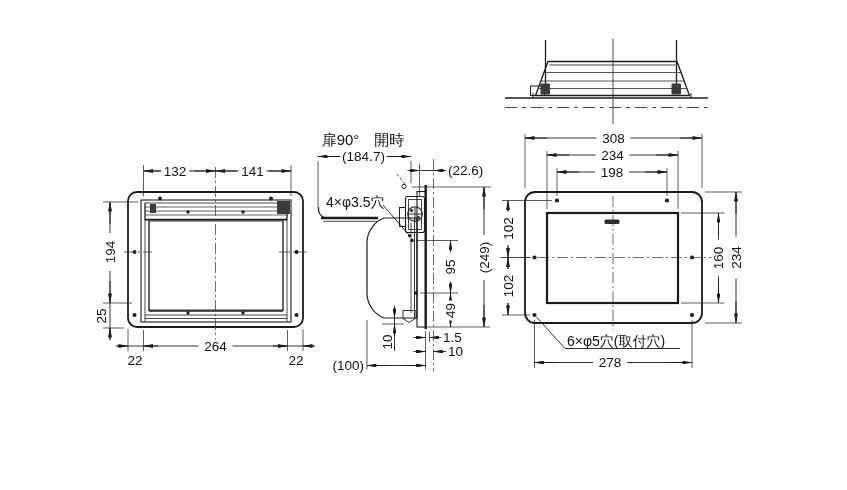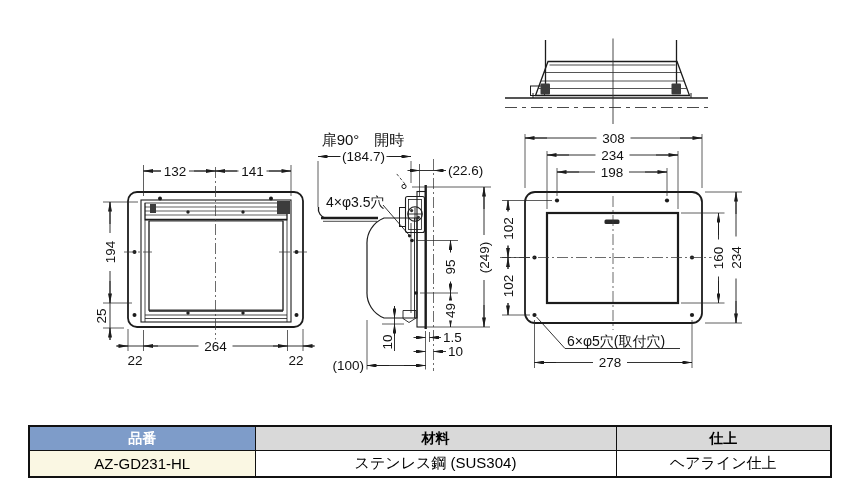--- a/index.html
+++ b/index.html
@@ -290,33 +290,14 @@
     <line x1="670" y1="362.5" x2="692" y2="362.5" class="dim" marker-end="url(#ar)"></line>
     <rect x="593" y="356" width="34" height="13" class="mask"></rect>
     <text x="610" y="362.8">278</text>
     <line x1="536.5" y1="317" x2="565" y2="348.5" class="dim"></line>
     <line x1="565" y1="348.5" x2="680" y2="348.5" class="dim"></line>
     <text x="567" y="341" class="jp ta-s">6×φ5穴(取付穴)</text>
   </g>
 </svg>
 
 
-<table class="spec-table">
-  <colgroup>
-        <col style="width:226px">
-        <col style="width:361px">
-        <col style="width:215px">
-      </colgroup>
-  <tbody>
-        <tr>
-    <td class="hdr" style="background:#7e9cc9;color:#fff;">品番</td>
-    <td class="hdr" style="background:#d9d9d9;">材料</td>
-    <td class="hdr" style="background:#d9d9d9;">仕上</td>
-  </tr>
-  <tr>
-    <td class="val" style="background:#faf7e3;">AZ-GD231-HL</td>
-    <td class="val" style="background:#fff;">ステンレス鋼 (SUS304)</td>
-    <td class="val" style="background:#fff;">ヘアライン仕上</td>
-  </tr>
-</tbody>
-    </table>
 
 </div>
 
 </body></html>

